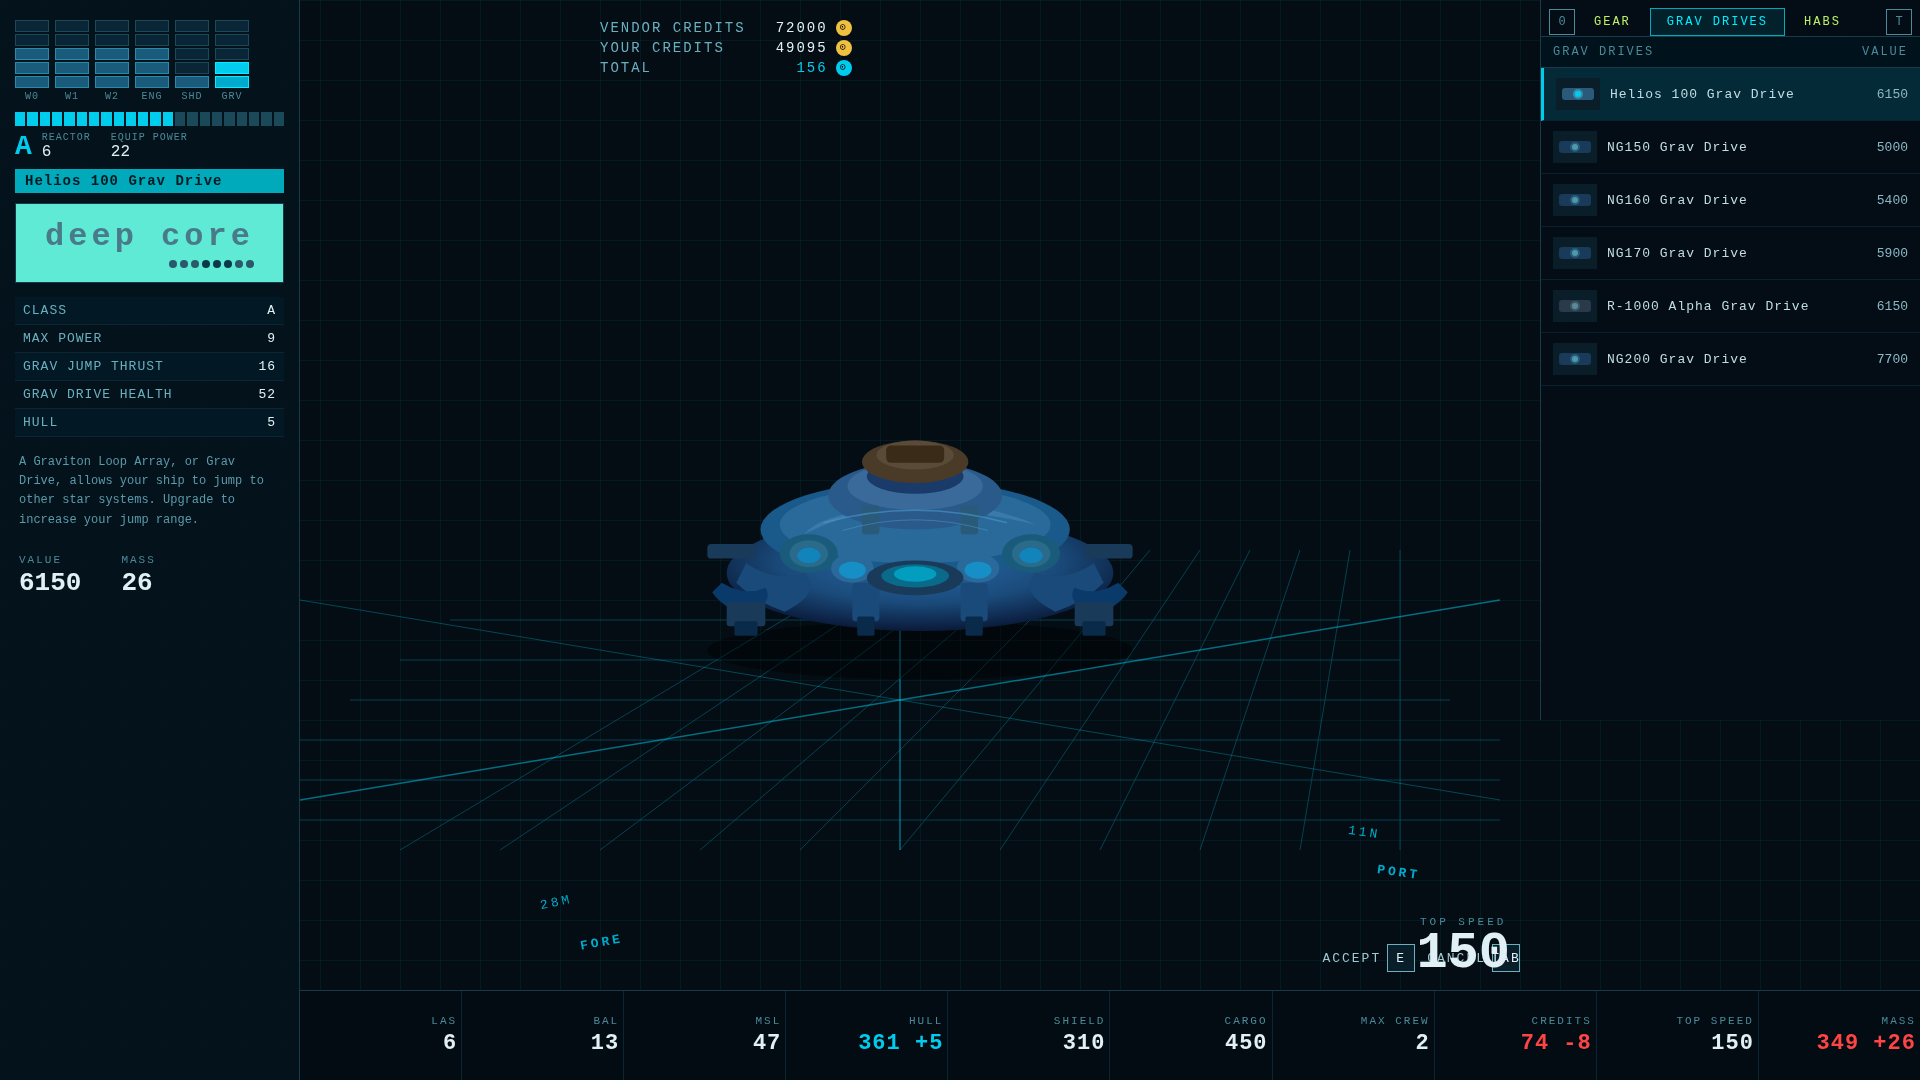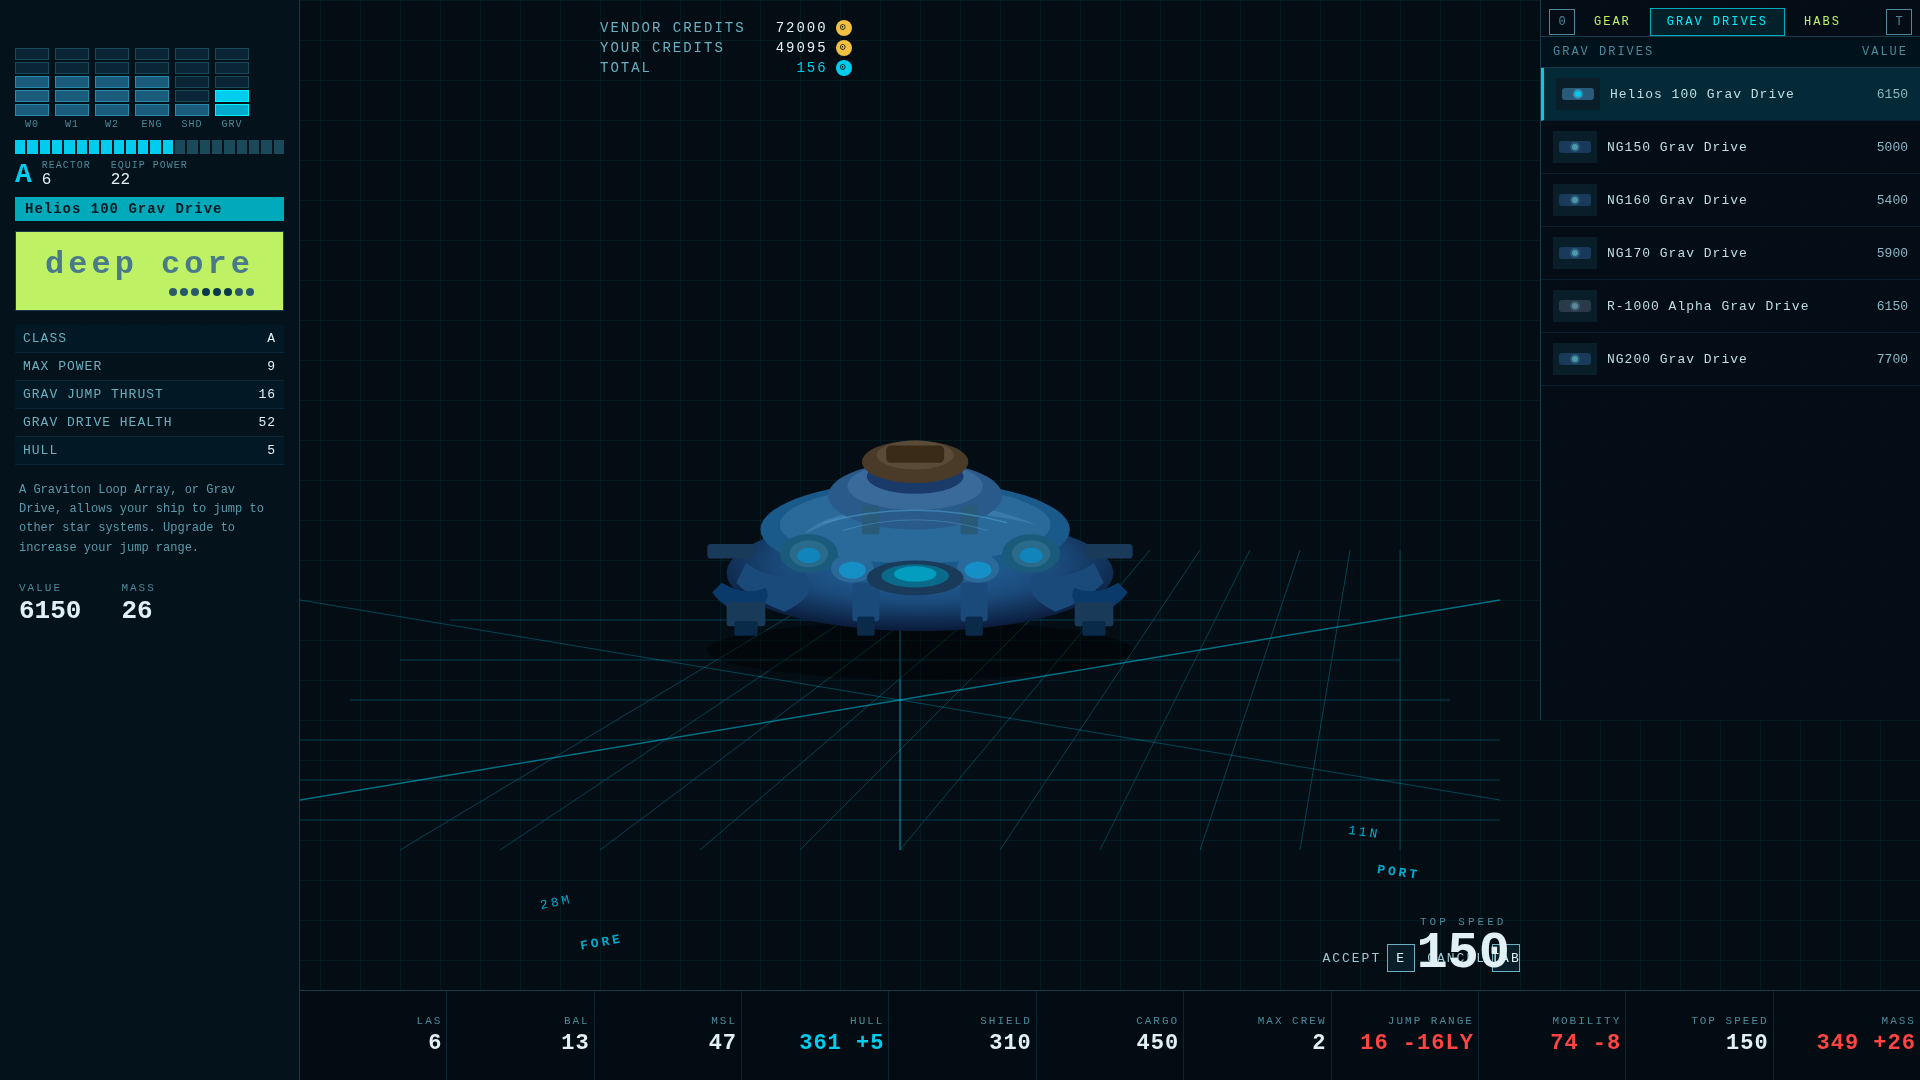--- a/index.html
+++ b/index.html
@@ -40,21 +40,20 @@
     .power-bars {
       display: flex;
       gap: 6px;
       margin-bottom: 10px;
     }
     .power-bar-col {
       display: flex;
       flex-direction: column;
       align-items: center;
       gap: 3px;
-      margin-top: 28px;
     }
     .power-bar-slots {
       display: flex;
       flex-direction: column;
       gap: 2px;
     }
     .power-slot {
       width: 34px;
       height: 12px;
       background: #0a2535;
@@ -128,21 +127,21 @@
       color: #001a22;
       padding: 4px 10px;
       font-size: 14px;
       font-weight: bold;
       letter-spacing: 1px;
       margin-bottom: 10px;
     }
 
     
     .manufacturer-box {
-      background: #bef264;
+      background: #5eead4;
       border: 1px solid #1a3a4a;
       padding: 10px;
       margin-bottom: 14px;
       display: flex;
       align-items: center;
       justify-content: center;
       height: 80px;
     }
     .manufacturer-name {
       font-size: 32px;
@@ -886,25 +885,21 @@
   </div>
   <div class="bottom-stat">
     <span class="bottom-stat-label">CARGO</span>
     <span class="bottom-stat-val">450</span>
   </div>
   <div class="bottom-stat">
     <span class="bottom-stat-label">MAX CREW</span>
     <span class="bottom-stat-val">2</span>
   </div>
   <div class="bottom-stat">
-    <span class="bottom-stat-label">JUMP RANGE</span>
-    <span class="bottom-stat-val red">16 -16LY</span>
-  </div>
-  <div class="bottom-stat">
-    <span class="bottom-stat-label">MOBILITY</span>
+    <span class="bottom-stat-label">CREDITS</span>
     <span class="bottom-stat-val red">74 -8</span>
   </div>
   <div class="bottom-stat">
     <span class="bottom-stat-label">TOP SPEED</span>
     <span class="bottom-stat-val">150</span>
   </div>
   <div class="bottom-stat" style="border-right:none;">
     <span class="bottom-stat-label">MASS</span>
     <span class="bottom-stat-val red">349 +26</span>
   </div>

